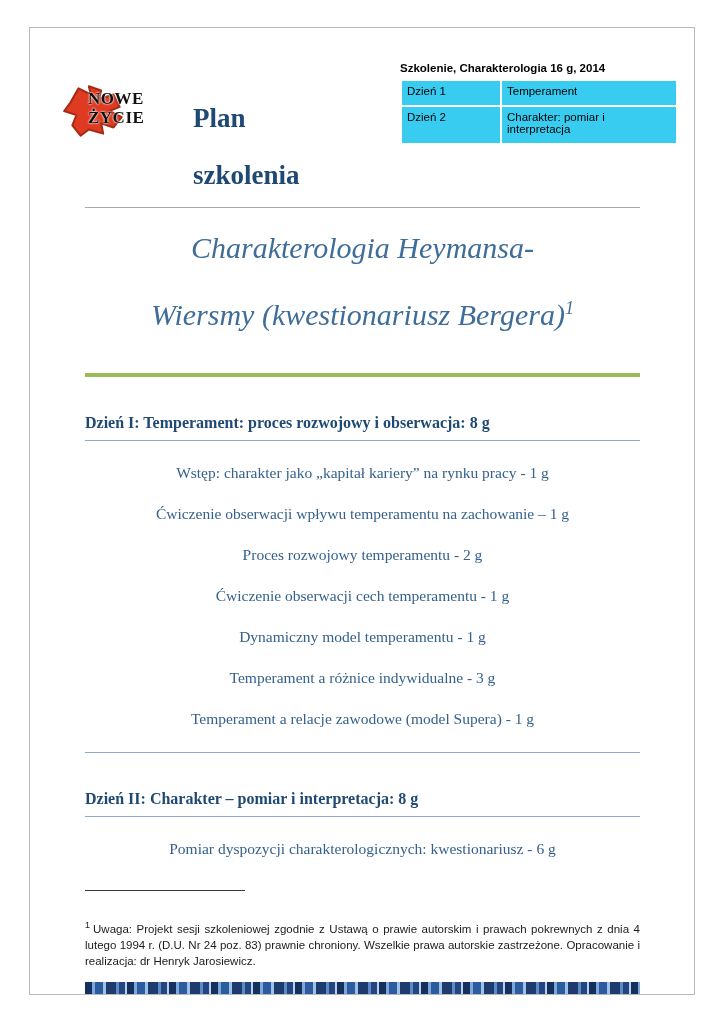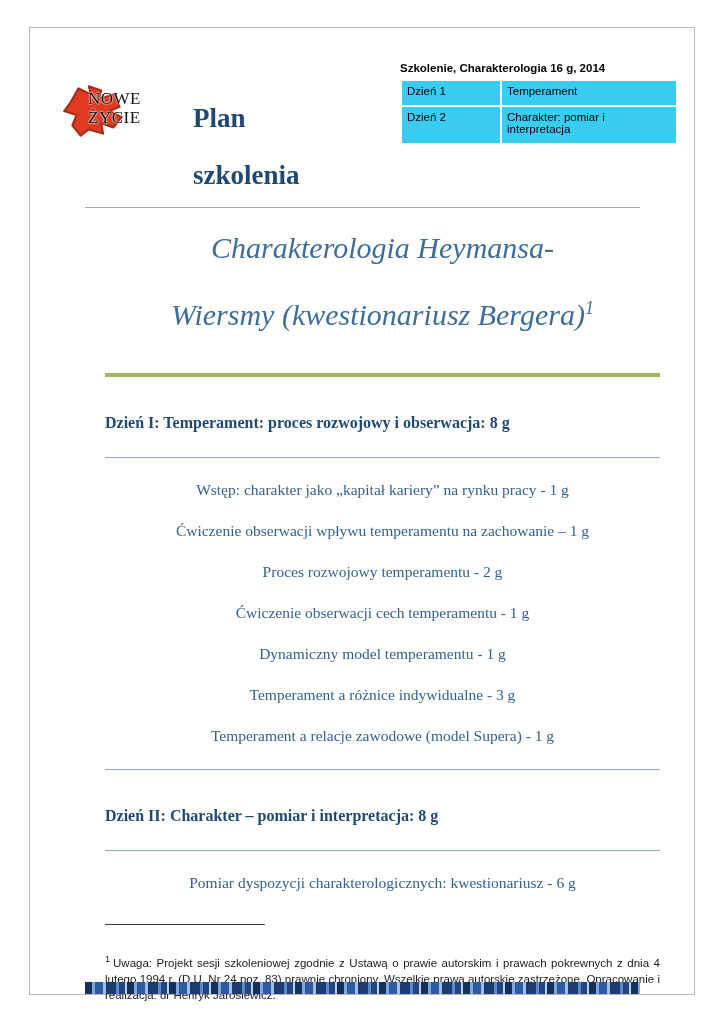--- a/index.html
+++ b/index.html
@@ -18,21 +18,21 @@
 
   
   .logo {
     position: absolute; left: 60px; top: 80px;
     width: 110px; height: 60px;
   }
   .logo svg { position: absolute; left: 0; top: 2px; }
   .logo-text {
     position: absolute; left: 28px; top: 9px;
     font-family: "Liberation Serif", serif;
-    font-weight: 400; font-size: 17px; line-height: 19px;
+    font-weight: 700; font-size: 17px; line-height: 19px;
     letter-spacing: 0.5px; color: #101010;
     text-shadow: 0 0 2px #ffffff, 0 0 2px #ffffff;
   }
   .doc-title {
     position: absolute; left: 193px; top: 90px;
     font-family: "Liberation Serif", serif;
     font-weight: bold; font-size: 27px; line-height: 57px;
     color: #1f4973;
   }
   .doc-title span { display: block; }
@@ -56,41 +56,41 @@
   }
   .schedule td.day { width: 98px; }
 
   .header-divider {
     position: absolute; left: 85px; top: 207px; width: 555px;
     border-top: 1px solid #a9a9a9; height: 0;
   }
 
   
   .content {
-    position: absolute; left: 85px; top: 212px; width: 555px; margin-left: 20px;
+    position: absolute; left: 85px; top: 212px; width: 555px;
   }
   .main-title {
     text-align: center;
     font-style: italic; font-weight: normal;
     font-family: "Liberation Serif", "DejaVu Serif", serif;
     font-size: 30px; line-height: 60px;
     color: #3e6d99;
     margin-top: 6px;
   }
   .main-title span.line { display: block; }
   .main-title sup { font-size: 18px; }
 
   .green-rule {
     height: 4px; background: #9bbb59; margin-top: 28px;
   }
 
   section h3 {
     margin-top: 37px;
     font-size: 16px; font-weight: bold; color: #1f4973;
-    padding-bottom: 25px;
+    padding-bottom: 8px;
     border-bottom: 1px solid #8da9c4;
   }
   section p.item {
     margin-top: 23px;
     font-size: 15.5px; color: #35618c; text-align: center;
   }
   .section-divider {
     margin-top: 24px;
     border-top: 1px solid #8da9c4; height: 0;
   }

